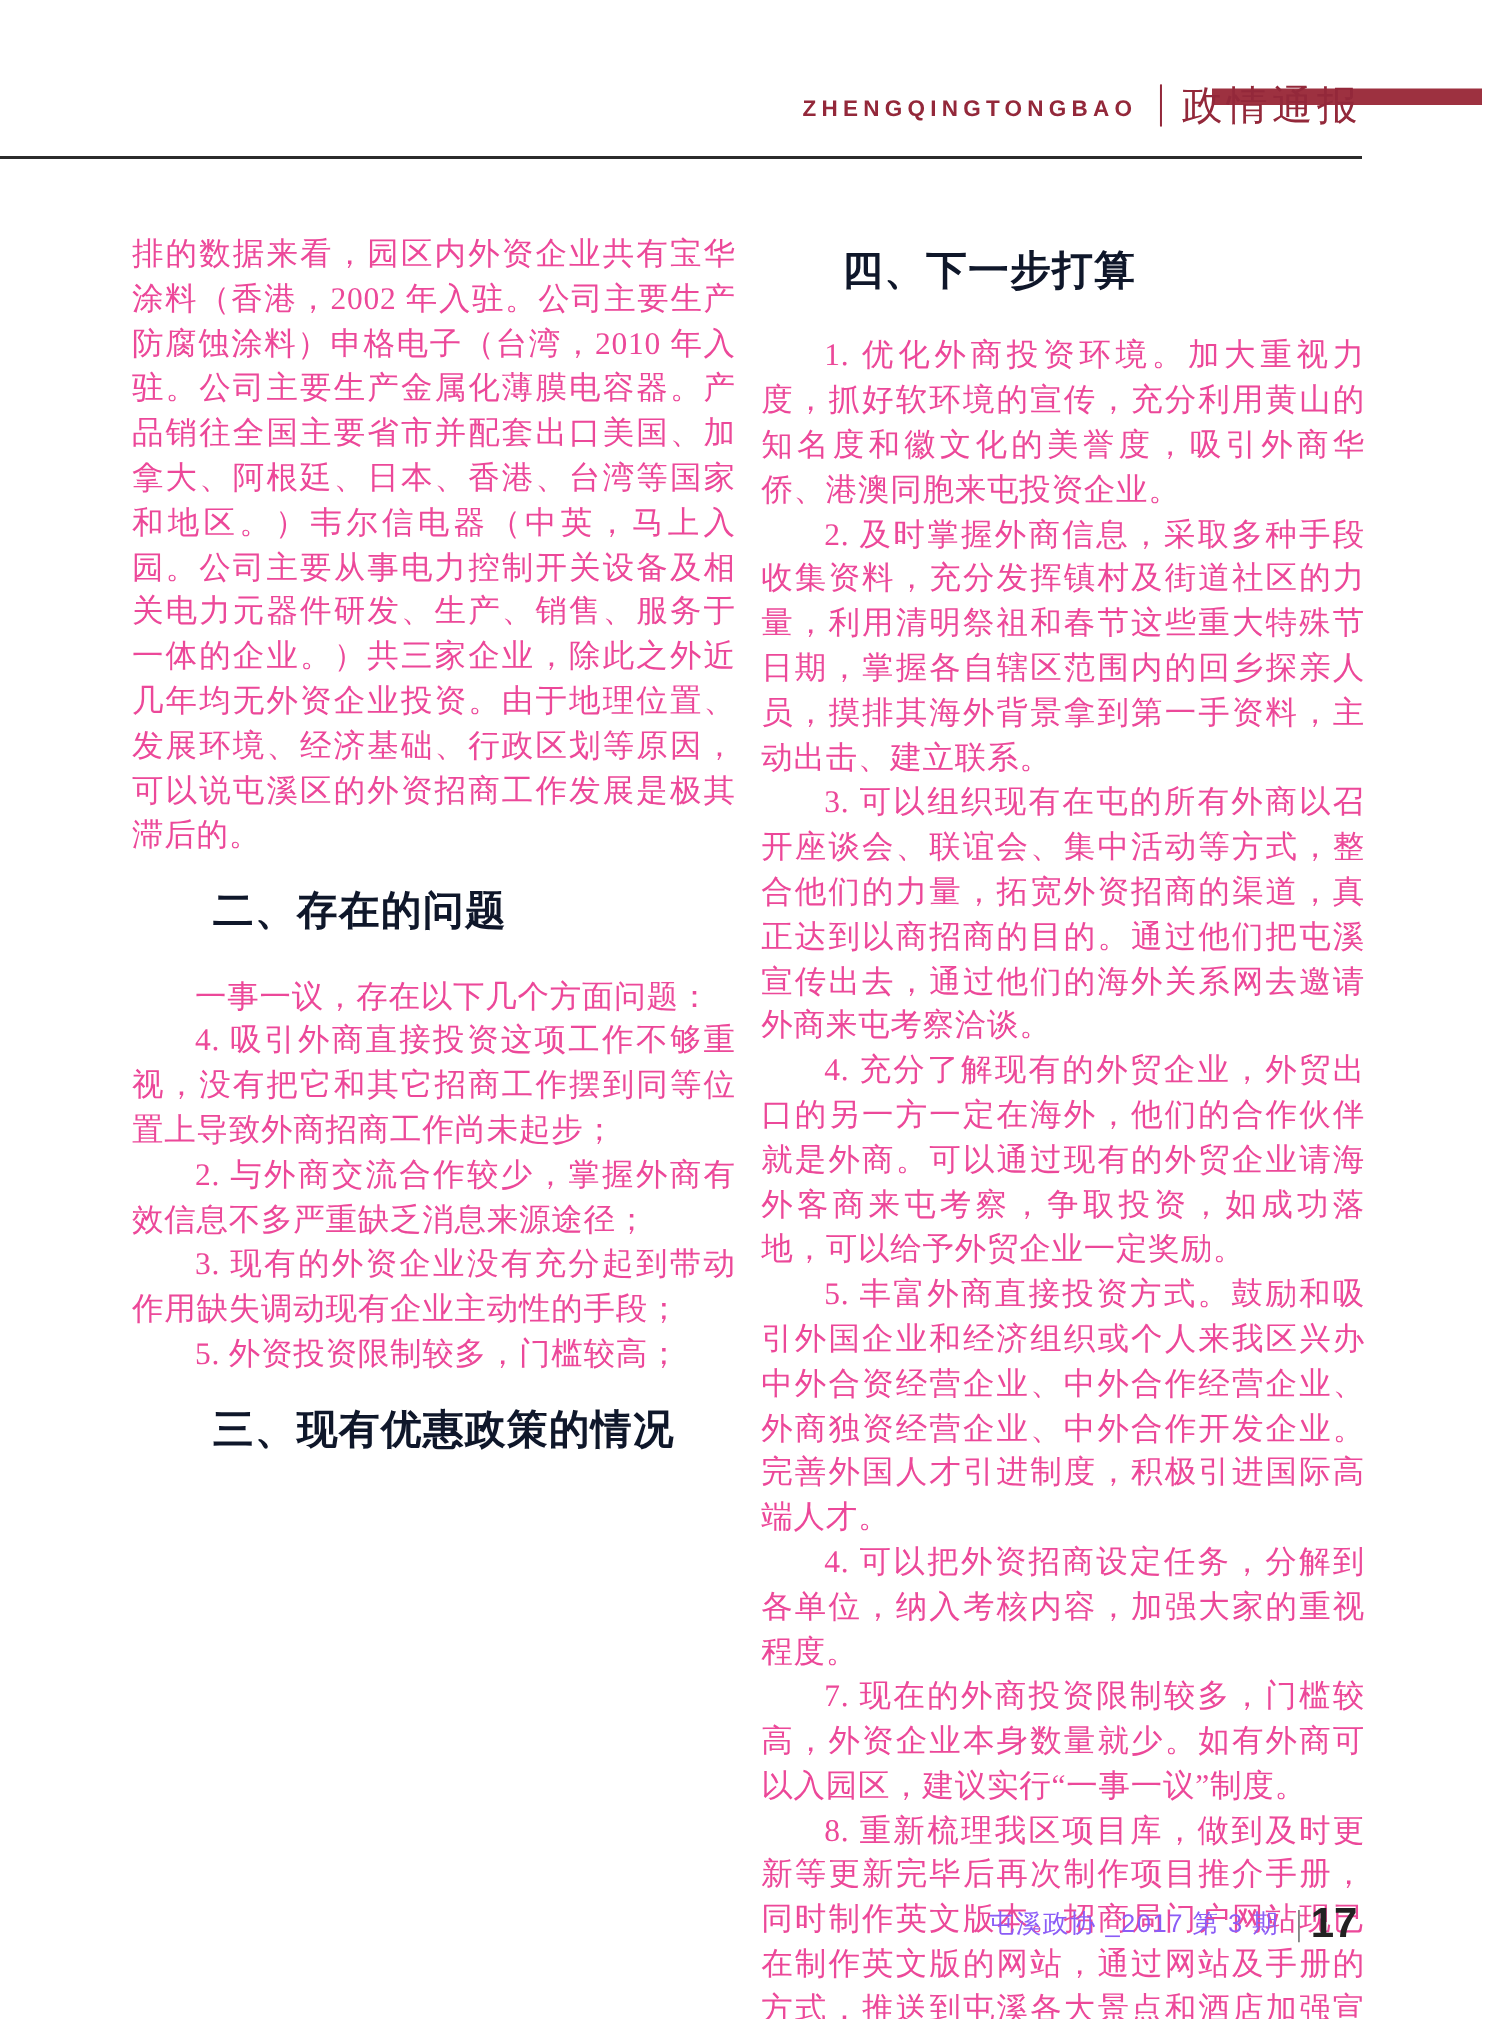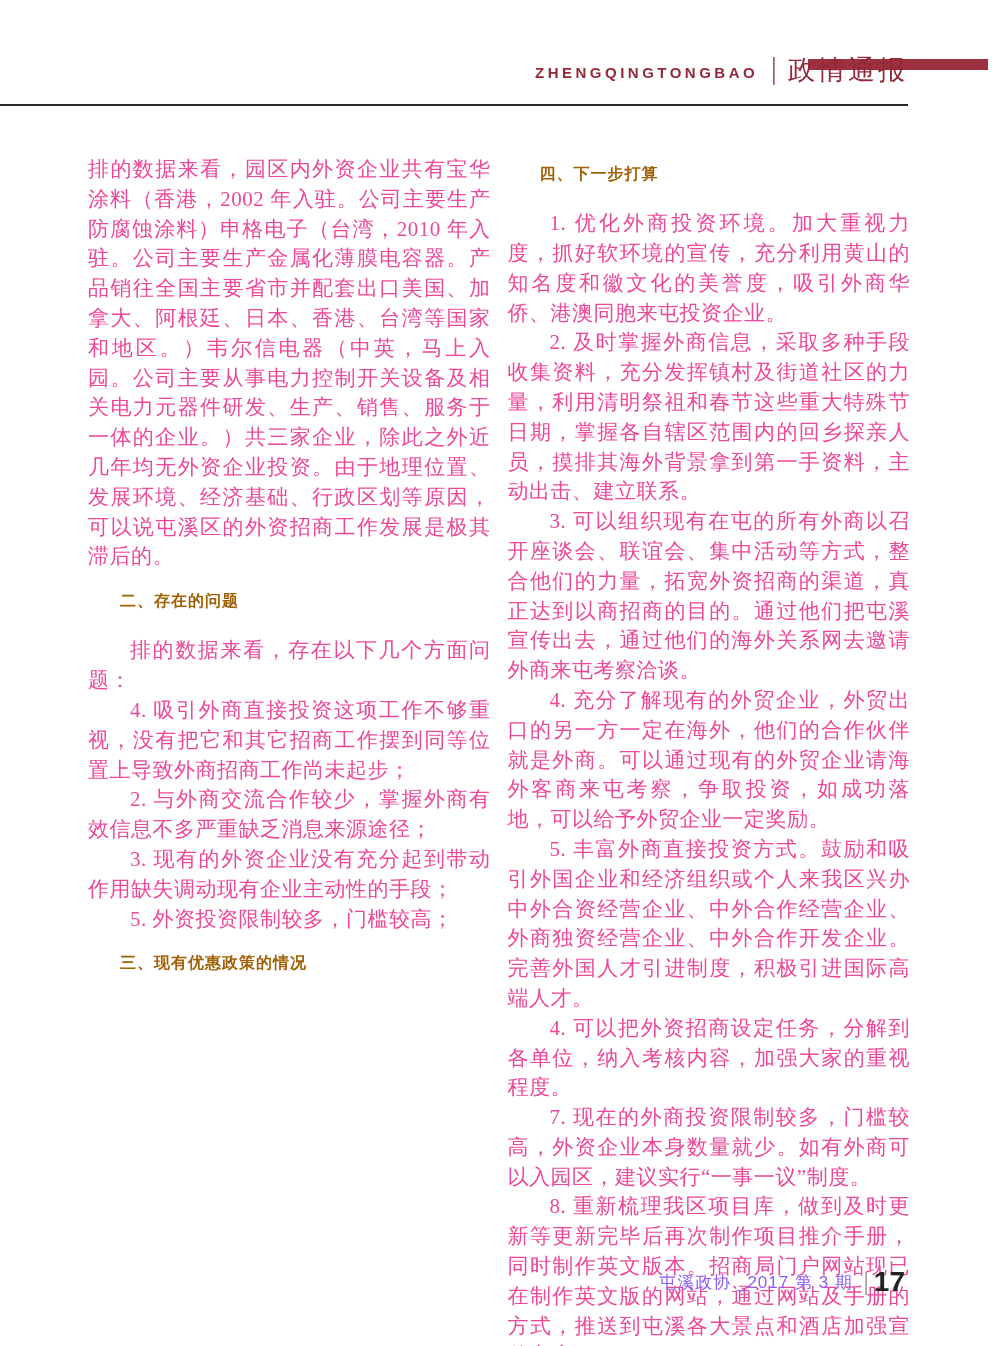--- a/index.html
+++ b/index.html
@@ -66,23 +66,23 @@
     line-height: 29.8px;
     color: #ec4899;
     text-align: justify;
     text-indent: 2em;
     letter-spacing: 0.5px;
   }
   .col p.noindent { text-indent: 0; }
 
   .col h2 {
     font-family: Liberation Sans, sans-serif;
-    font-size: 16px;
+    font-size: 27px;
     font-weight: 700;
-    color: #a16207;
+    color: #0f172a;
     margin: 19px 0 26px;
     text-indent: 2em;
     line-height: 1.2;
     letter-spacing: 1px;
   }
   .col.right h2.first { margin-top: 9px; }
 
   
   .footer {
     position: absolute;
@@ -123,21 +123,21 @@
     <span class="cn">政情通报</span>
   </div>
   <div class="header-rule"></div>
 
   <div class="columns">
 
     <div class="col left">
       <p class="noindent">排的数据来看，园区内外资企业共有宝华涂料（香港，2002 年入驻。公司主要生产防腐蚀涂料）申格电子（台湾，2010 年入驻。公司主要生产金属化薄膜电容器。产品销往全国主要省市并配套出口美国、加拿大、阿根廷、日本、香港、台湾等国家和地区。）韦尔信电器（中英，马上入园。公司主要从事电力控制开关设备及相关电力元器件研发、生产、销售、服务于一体的企业。）共三家企业，除此之外近几年均无外资企业投资。由于地理位置、发展环境、经济基础、行政区划等原因，可以说屯溪区的外资招商工作发展是极其滞后的。</p>
 
       <h2>二、存在的问题</h2>
-      <p>排的数据来看，存在以下几个方面问题：</p>
+      <p>一事一议，存在以下几个方面问题：</p>
       <p>4. 吸引外商直接投资这项工作不够重视，没有把它和其它招商工作摆到同等位置上导致外商招商工作尚未起步；</p>
       <p>2. 与外商交流合作较少，掌握外商有效信息不多严重缺乏消息来源途径；</p>
       <p>3. 现有的外资企业没有充分起到带动作用缺失调动现有企业主动性的手段；</p>
       <p>5. 外资投资限制较多，门槛较高；</p>
 
       <h2>三、现有优惠政策的情况</h2>
     </div>
 
     <div class="col right">
       <h2 class="first">四、下一步打算</h2>

